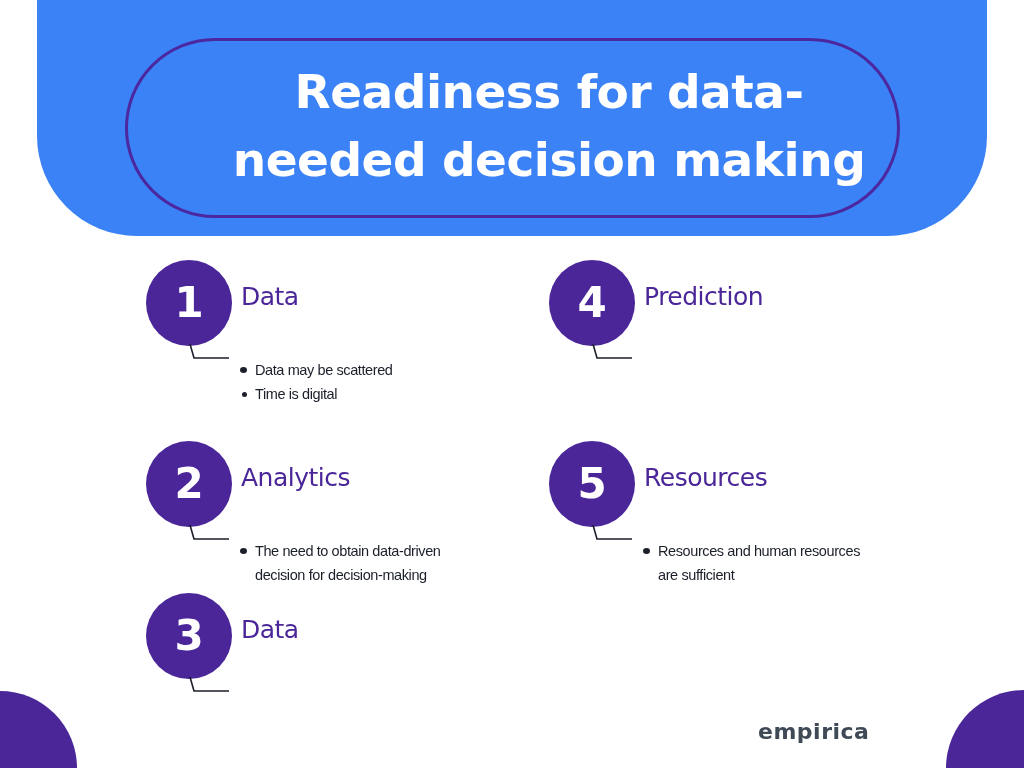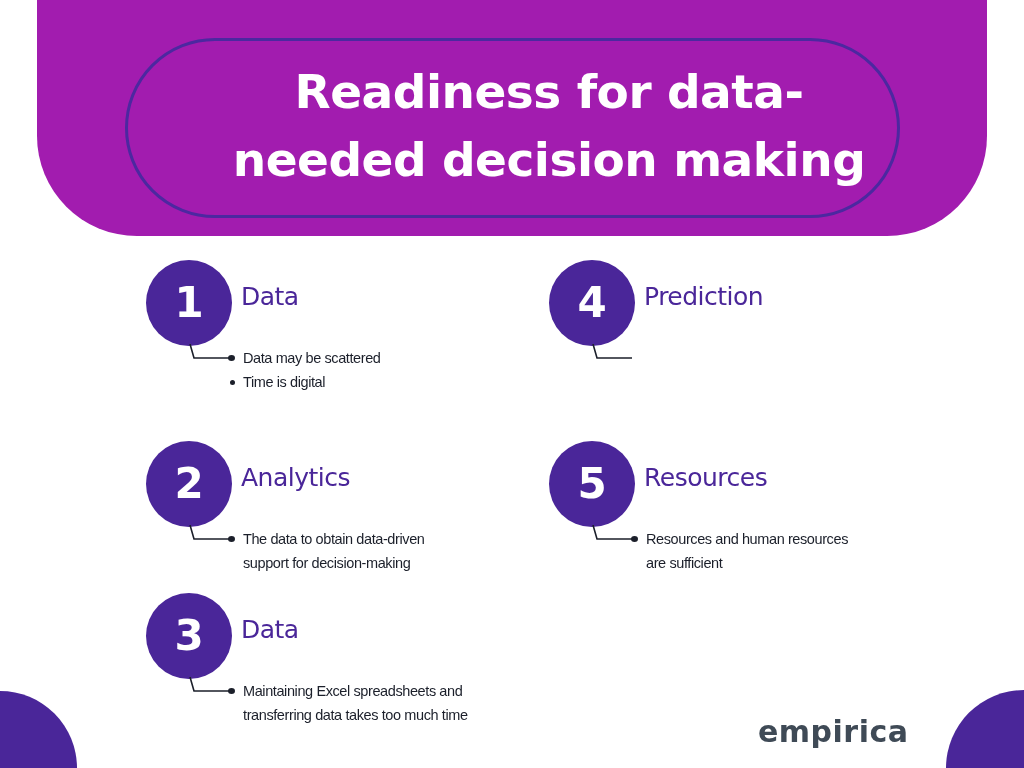--- a/index.html
+++ b/index.html
@@ -3,21 +3,21 @@
 <meta charset="utf-8">
 <style>
   html, body { margin: 0; padding: 0; }
   body {
     width: 1024px; height: 768px; position: relative; overflow: hidden;
     background: #ffffff;
     font-family: "Liberation Sans", "DejaVu Sans", sans-serif;
   }
   .header {
     position: absolute; left: 37px; top: 0; width: 950px; height: 236px;
-    background: #a21caf;
+    background: #3b82f6;
     border-radius: 0 0 100px 100px;
   }
   .pill {
     position: absolute; left: 88px; top: 38px; width: 769px; height: 174px;
     border: 3px solid #4c28a0; border-radius: 90px;
     box-sizing: content-box;
   }
   .title {
     position: absolute; left: 37px; top: 58px; width: 950px;
     text-align: center; color: #ffffff;
@@ -36,21 +36,21 @@
   .connector {
     position: absolute; left: 43px; top: 84px; width: 40px; height: 20px;
   }
   .heading {
     position: absolute; left: 95px; top: 22px;
     color: #4a2699; font-family: "DejaVu Sans", sans-serif; font-weight: normal;
     font-size: 25px; line-height: 30px; letter-spacing: -0.5px;
     white-space: nowrap;
   }
   .bullets {
-    position: absolute; left: 97px; top: 86px; margin: 0; padding: 0;
+    position: absolute; left: 97px; top: 86px; margin: 12px; padding: 0;
     list-style: none; width: 240px;
   }
   .bullets li {
     position: relative; font-size: 14.5px; line-height: 24px; color: #1b1f2a;
     letter-spacing: -0.4px;
   }
   .bullets li .dot {
     position: absolute; left: -13px; top: 10px; width: 5px; height: 5px;
     border-radius: 50%; background: #1b1f2a;
   }
@@ -60,21 +60,21 @@
     position: absolute; left: -77px; top: 691px; width: 154px; height: 154px;
     border-radius: 50%; background: #4a2699;
   }
   .corner-right {
     position: absolute; left: 946px; top: 690px; width: 156px; height: 156px;
     border-radius: 50%; background: #4a2699;
   }
   .logo {
     position: absolute; left: 758px; top: 712px;
     color: #3f4a56; font-family: "DejaVu Sans", sans-serif; font-weight: bold;
-    font-size: 30px; letter-spacing: 0.5px; line-height: 40px; text-align: center;
+    font-size: 22px; letter-spacing: 0.5px; line-height: 40px; text-align: center;
   }
 </style>
 </head>
 <body>
 
 <div class="header">
   <div class="pill"></div>
   <h1 class="title" style="margin:0">
     <span>Readiness for data-</span>
     <span>needed decision making</span>
@@ -93,33 +93,30 @@
   </ul>
 </div>
 
 <div class="item" style="left:146px; top:441px;">
   <div class="circle">2</div>
   <svg class="connector" viewBox="0 0 40 20">
       <polyline points="1,0 5,14 40,14" fill="none" stroke="#1b1f2a" stroke-width="1.6"></polyline>
     </svg>
   <div class="heading">Analytics</div>
   <ul class="bullets" style="width:215px">
-    <li class="first"><span class="dot"></span><span>The data to obtain data-driven support for decision-making</span></li>
+    <li class="first"><span class="dot"></span><span>The need to obtain data-driven decision for decision-making</span></li>
   </ul>
 </div>
 
 <div class="item" style="left:146px; top:593px;">
   <div class="circle">3</div>
   <svg class="connector" viewBox="0 0 40 20">
       <polyline points="1,0 5,14 40,14" fill="none" stroke="#1b1f2a" stroke-width="1.6"></polyline>
     </svg>
   <div class="heading">Data</div>
-  <ul class="bullets" style="width:225px">
-    <li class="first"><span class="dot"></span><span>Maintaining Excel spreadsheets and transferring data takes too much time</span></li>
-  </ul>
 </div>
 
 <div class="item" style="left:549px; top:260px;">
   <div class="circle">4</div>
   <svg class="connector" viewBox="0 0 40 20">
       <polyline points="1,0 5,14 40,14" fill="none" stroke="#1b1f2a" stroke-width="1.6"></polyline>
     </svg>
   <div class="heading">Prediction</div>
 </div>
 

